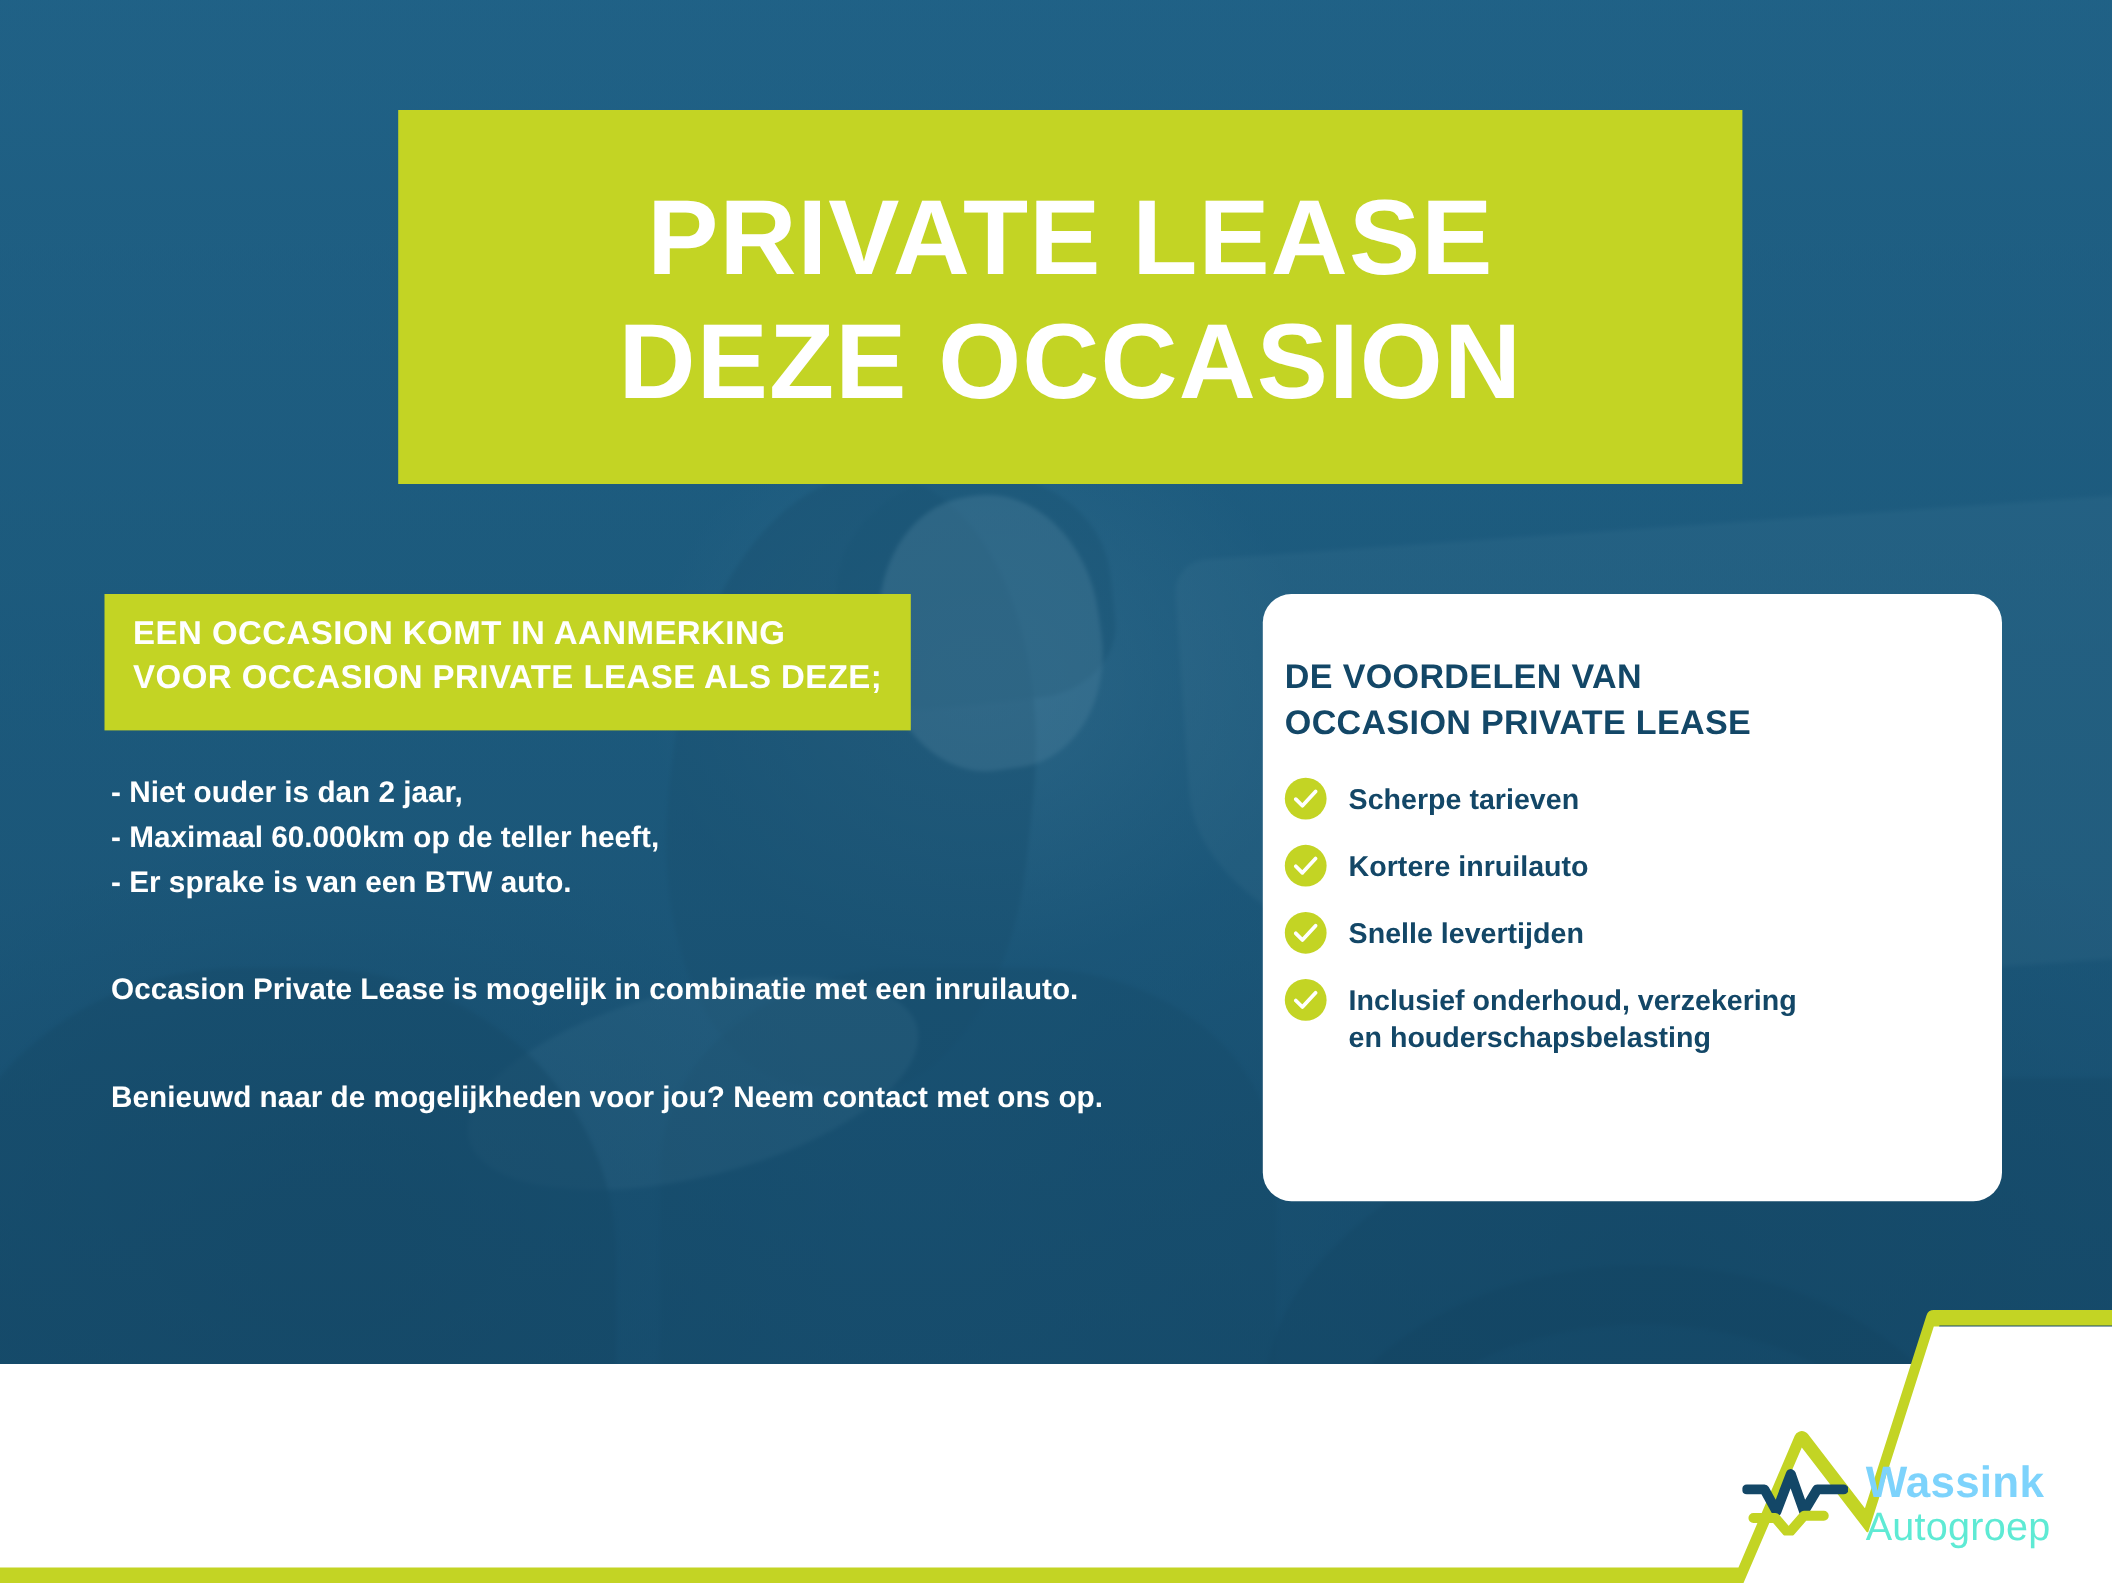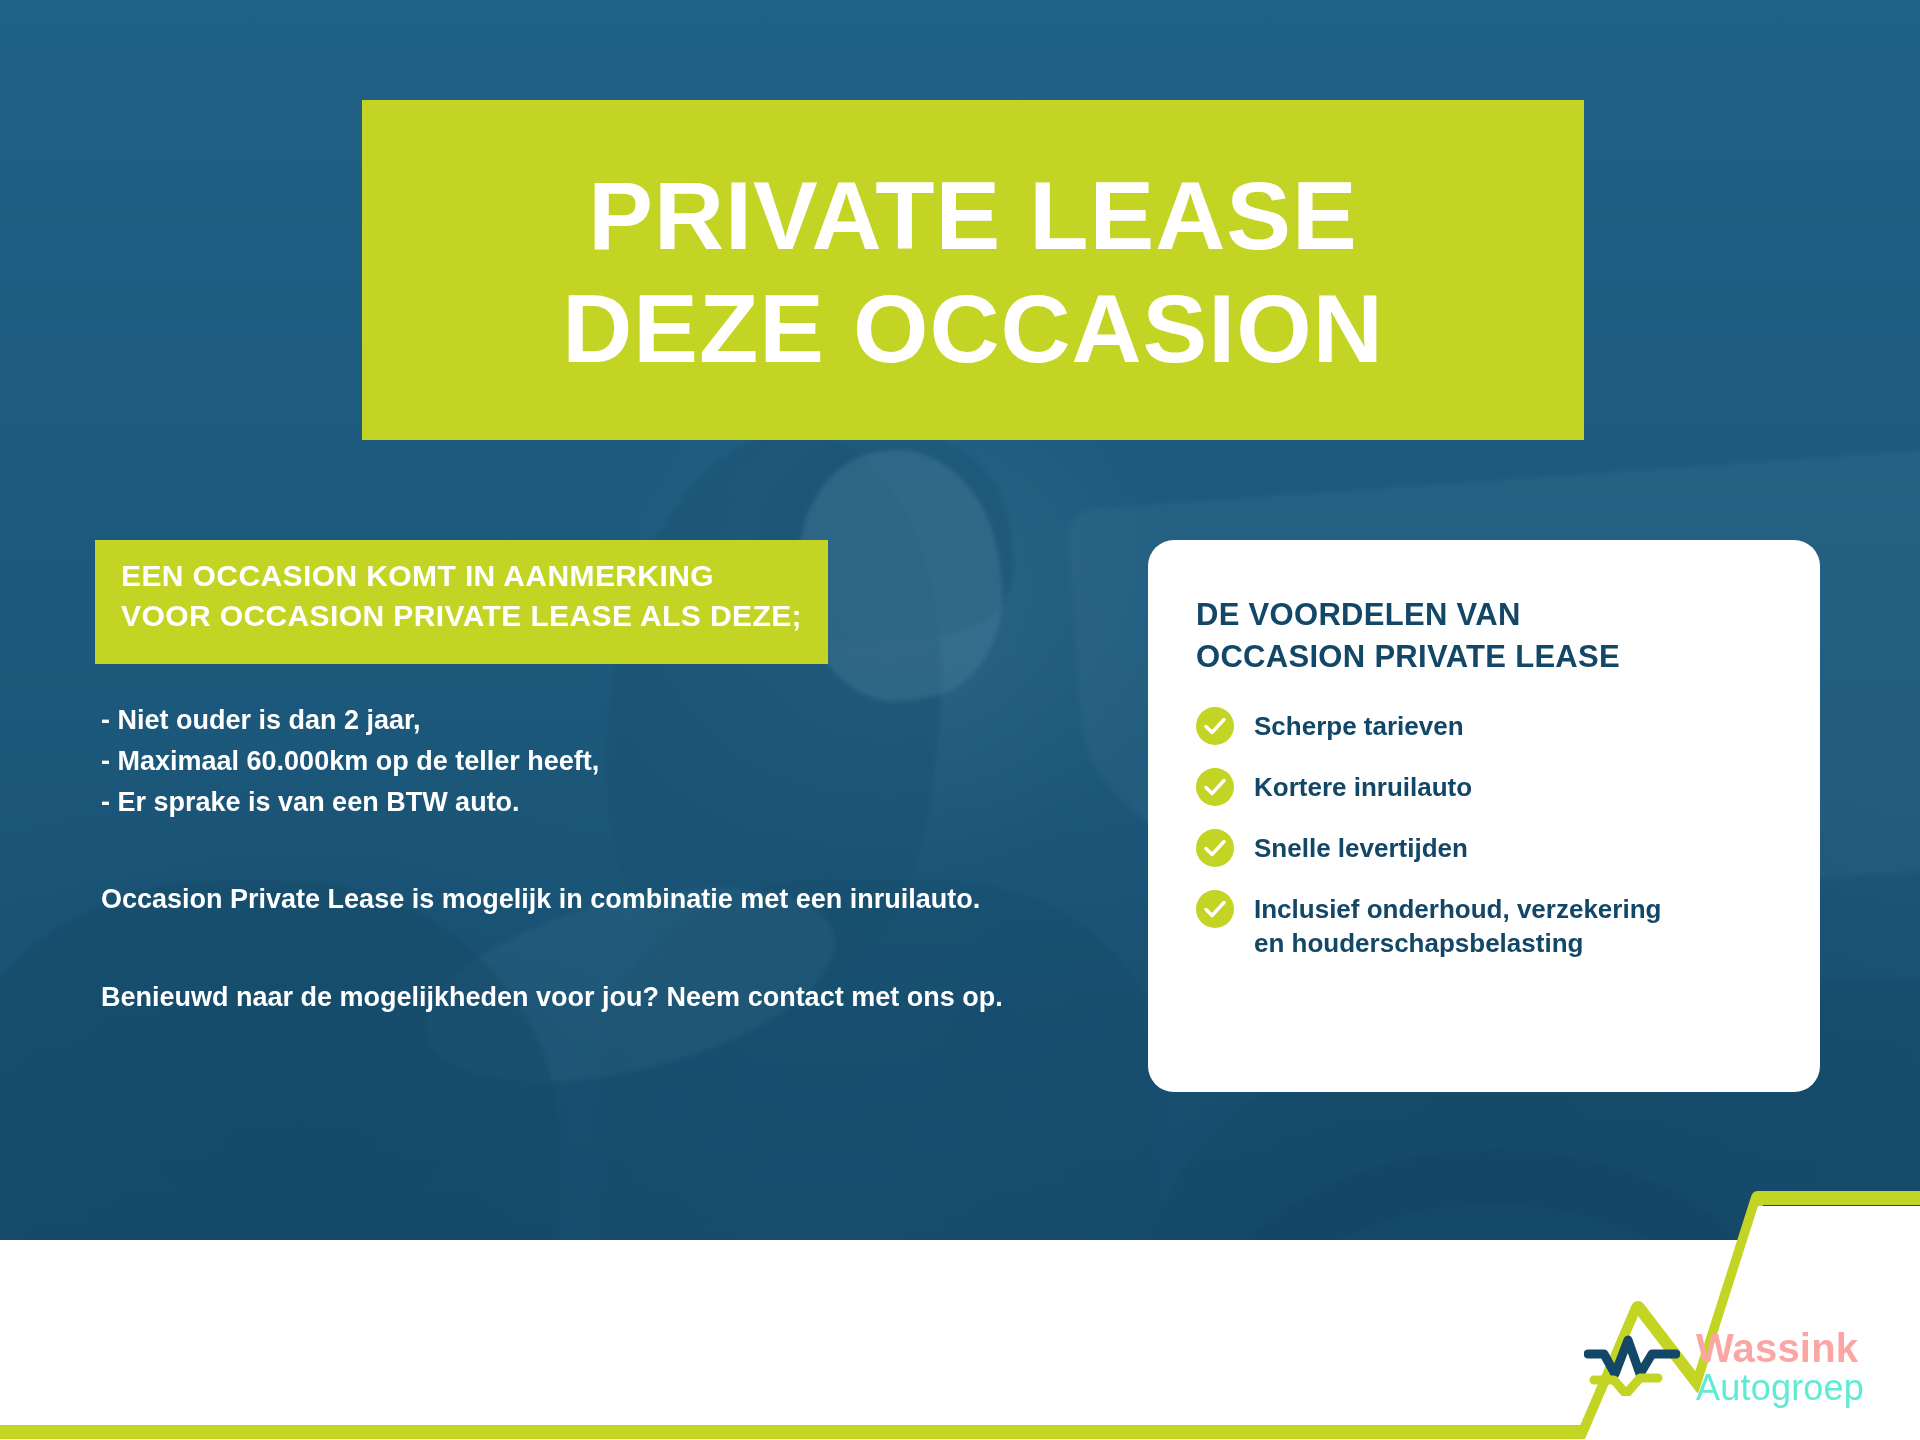--- a/index.html
+++ b/index.html
@@ -144,21 +144,21 @@
   .left-body .bullet { white-space: nowrap; }
 
   
   .card {
     position: absolute;
     left: 1148px; top: 540px;
     width: 672px; height: 552px;
     background: #ffffff;
     border-radius: 26px;
     box-sizing: border-box;
-    padding: 54px 40px 0 48px;
+    padding: 54px 40px 0 20px;
   }
   .card-title {
     color: #134767;
     font-weight: bold;
     font-size: 31px;
     line-height: 1.36;
     letter-spacing: 0.3px;
   }
   .benefits { margin-top: 28px; }
   .benefit {
@@ -202,21 +202,21 @@
   
   .logo {
     position: absolute;
     right: 56px; bottom: 34px;
     display: flex;
     align-items: center;
   }
   .logo-mark { margin-right: 16px; }
   .logo-text { line-height: 1; }
   .logo-top {
-    color: #fca5a5;
+    color: #7dd3fc;
     font-weight: bold;
     font-size: 40px;
     letter-spacing: 0.2px;
   }
   .logo-bottom {
     color: #5eead4;
     font-size: 36px;
     letter-spacing: 0.2px;
     margin-top: 2px;
   }

